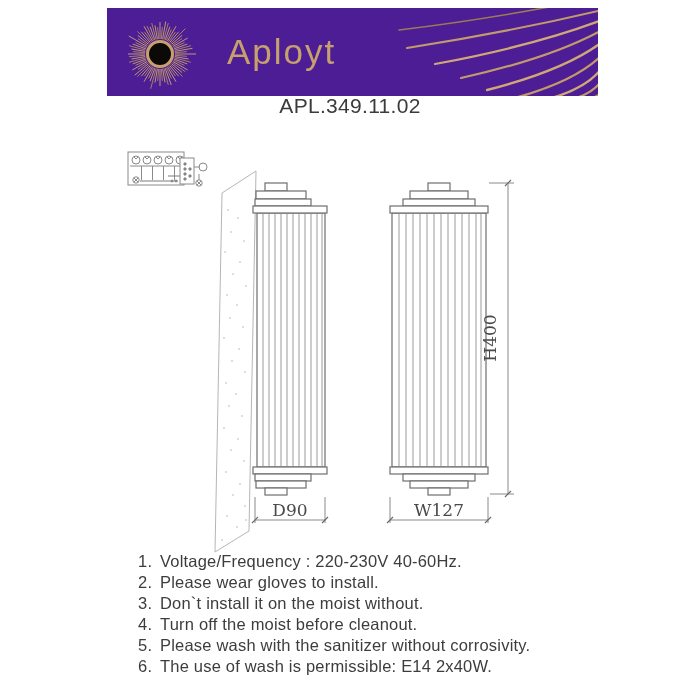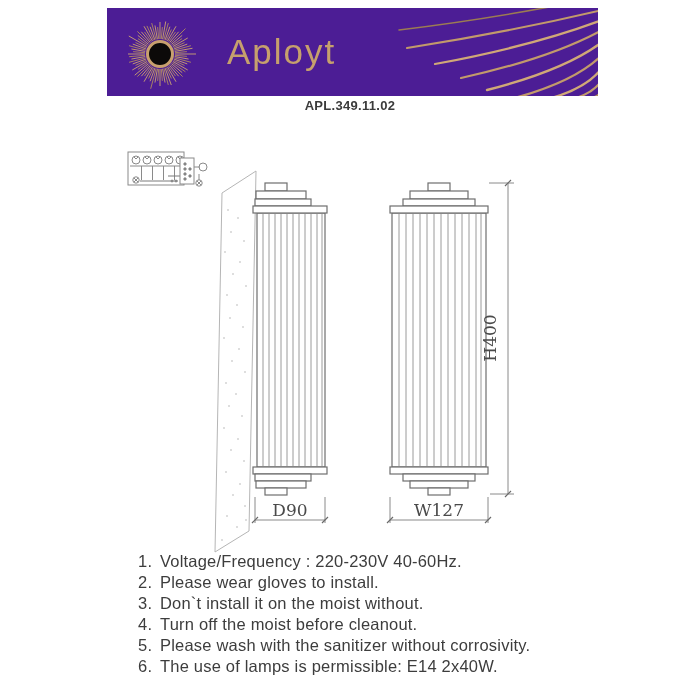--- a/index.html
+++ b/index.html
@@ -14,21 +14,21 @@
   .banner svg{position:absolute;left:0;top:0;}
   .brand{
     position:absolute;left:120px;top:0;height:88px;line-height:88px;
     font-size:35px;font-weight:400;letter-spacing:2px;color:#c6a06d;
   }
   .title-block{
     position:absolute;left:0;top:95px;width:700px;text-align:center;
     color:#3b3b3b;
   }
   .title-line1{font-size:17px;letter-spacing:.3px;line-height:21px;}
-  .title-line2{font-size:13px;letter-spacing:.3px;line-height:21px;font-weight:bold;}
+  .title-line2{font-size:21px;letter-spacing:.3px;line-height:21px;}
   .drawing{position:absolute;left:100px;top:140px;width:440px;height:420px;}
   .instructions{position:absolute;left:138px;top:551px;width:460px;}
   .instr-item{display:flex;font-size:16.5px;line-height:21px;color:#3d3d3d;letter-spacing:.2px;}
   .instr-num{width:22px;flex:0 0 22px;}
   .instr-txt{flex:1;}
   text{font-family:"DejaVu Serif", serif;}
 </style>
 </head>
 <body>
 
@@ -265,15 +265,15 @@
   <div class="instr-item">
     <span class="instr-num">4.</span>
     <span class="instr-txt">Turn off the moist before cleanout.</span>
   </div>
   <div class="instr-item">
     <span class="instr-num">5.</span>
     <span class="instr-txt">Please wash with the sanitizer without corrosivity.</span>
   </div>
   <div class="instr-item">
     <span class="instr-num">6.</span>
-    <span class="instr-txt">The use of lamps is permissible: E14 2x40W.</span>
+    <span class="instr-txt">The use of wash is permissible: E14 2x40W.</span>
   </div>
 </div>
 
 </body></html>

